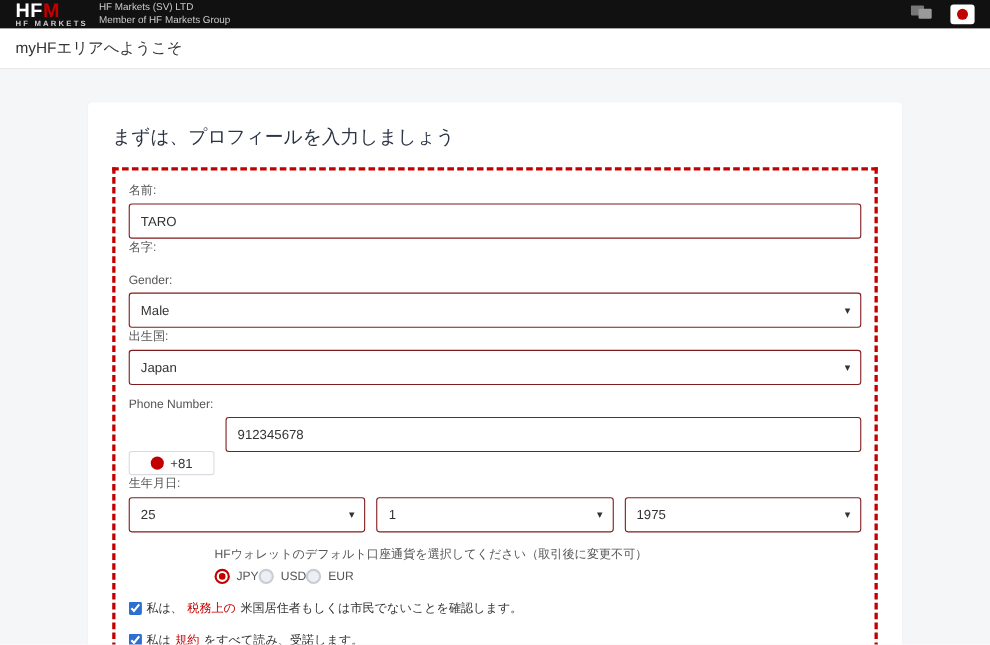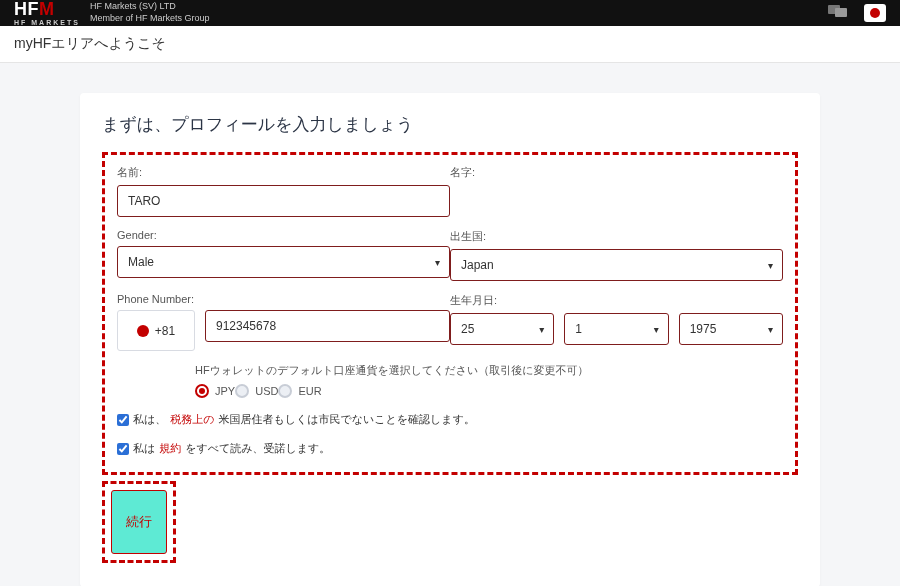--- a/index.html
+++ b/index.html
@@ -41,39 +41,39 @@
   }
   .card-title { font-size: 17px; color:#2b3445; margin-bottom: 16px; }
 
   .dashed-area {
     border: 3px dashed #c30000; padding: 10px 12px 16px 12px;
   }
   .dashed-btn {
     border: 3px dashed #c30000; display:inline-block; padding:6px; margin-top:6px;
   }
 
-  .row { display:flex; margin-bottom: 12px; }
+  .row { display:flex; margin-bottom: 12px; flex-direction: column; }
   .col { flex:1; }
   .label { font-size: 11px; color:#555; margin-bottom:5px; display:block; }
 
   .input, .select {
     width:100%; height:32px; border:1px solid #7f1d1d; border-radius:3px;
     padding: 0 10px; font-size:12px; color:#333; background:#fff;
     appearance:none;
   }
   .select-wrap { position:relative; }
   .select-wrap::after {
     content:"▾"; position:absolute; right:10px; top:50%; transform:translateY(-50%);
     font-size:10px; color:#333; pointer-events:none;
   }
 
   .phone-row { display:flex; gap:10px; }
   .dial-code {
-    width: 78px; height:41px; border:1px solid #d8dbe2; border-radius:3px;
-    display:flex; align-items:center; justify-content:center; gap:6px; font-size:12px;color:#333;
+    width: 78px; height:22px; border:1px solid #d8dbe2; border-radius:3px;
+    display:flex; align-items:center; justify-content:center; gap:6px; font-size:12px;color:#333;margin-top:31px;
   }
   .dial-flag { width:12px; height:12px; background:#c30000; border-radius:50%; }
   .phone-input { flex:1; }
 
   .dob-row { display:flex; gap:10px; }
   .dob-row .select-wrap { flex:1; }
 
   .wallet-label { font-size:11px; color:#555; margin: 10px 0 6px 78px; }
   .radio-row { display:flex; align-items:center; margin-left:78px; }
   .radio-item { display:flex; align-items:center; gap:6px; font-size:11px; color:#555; }

